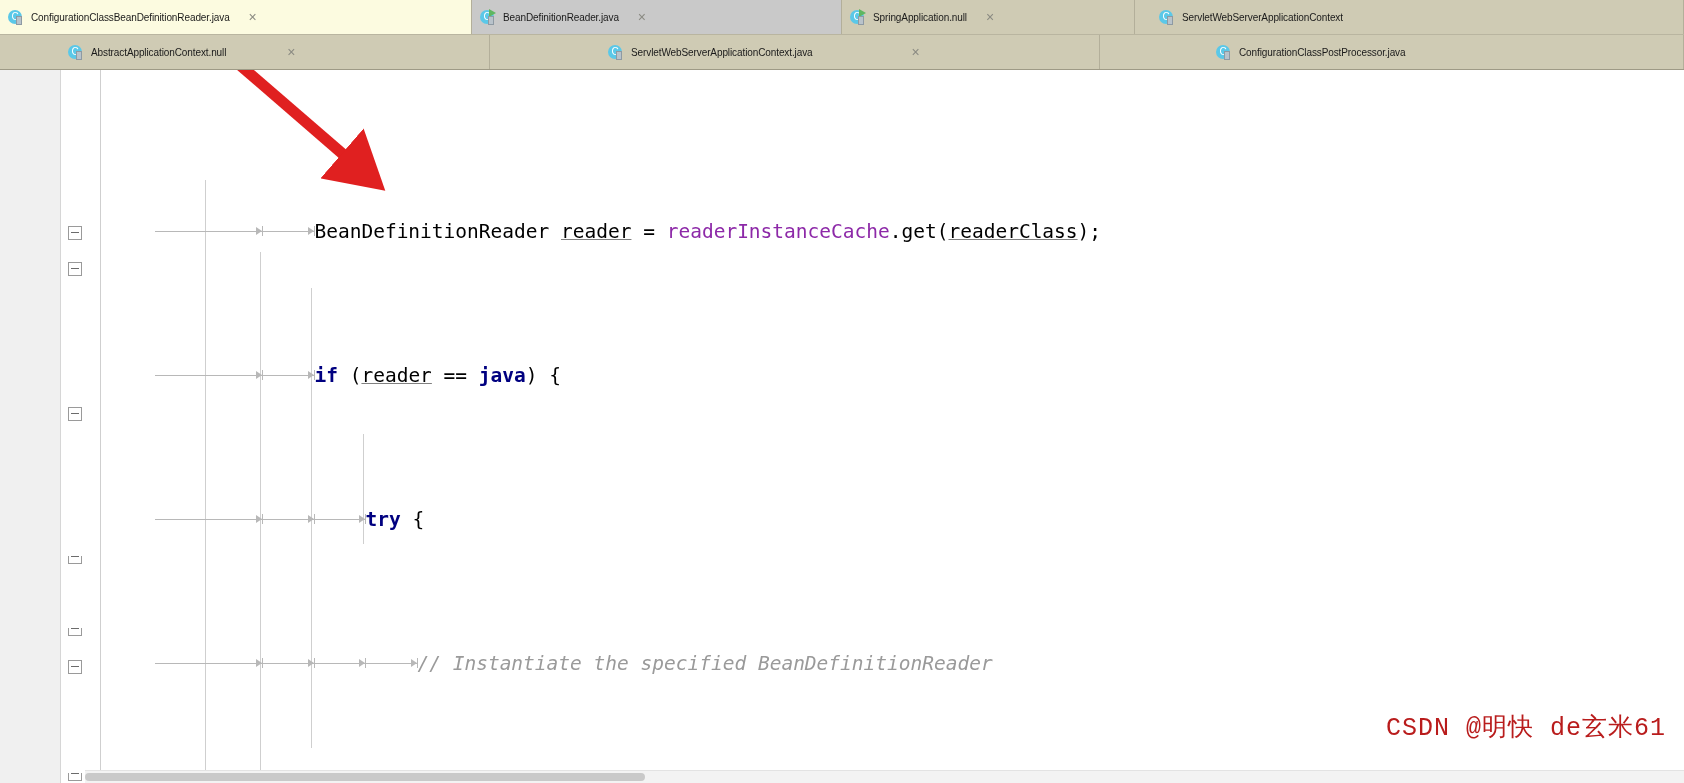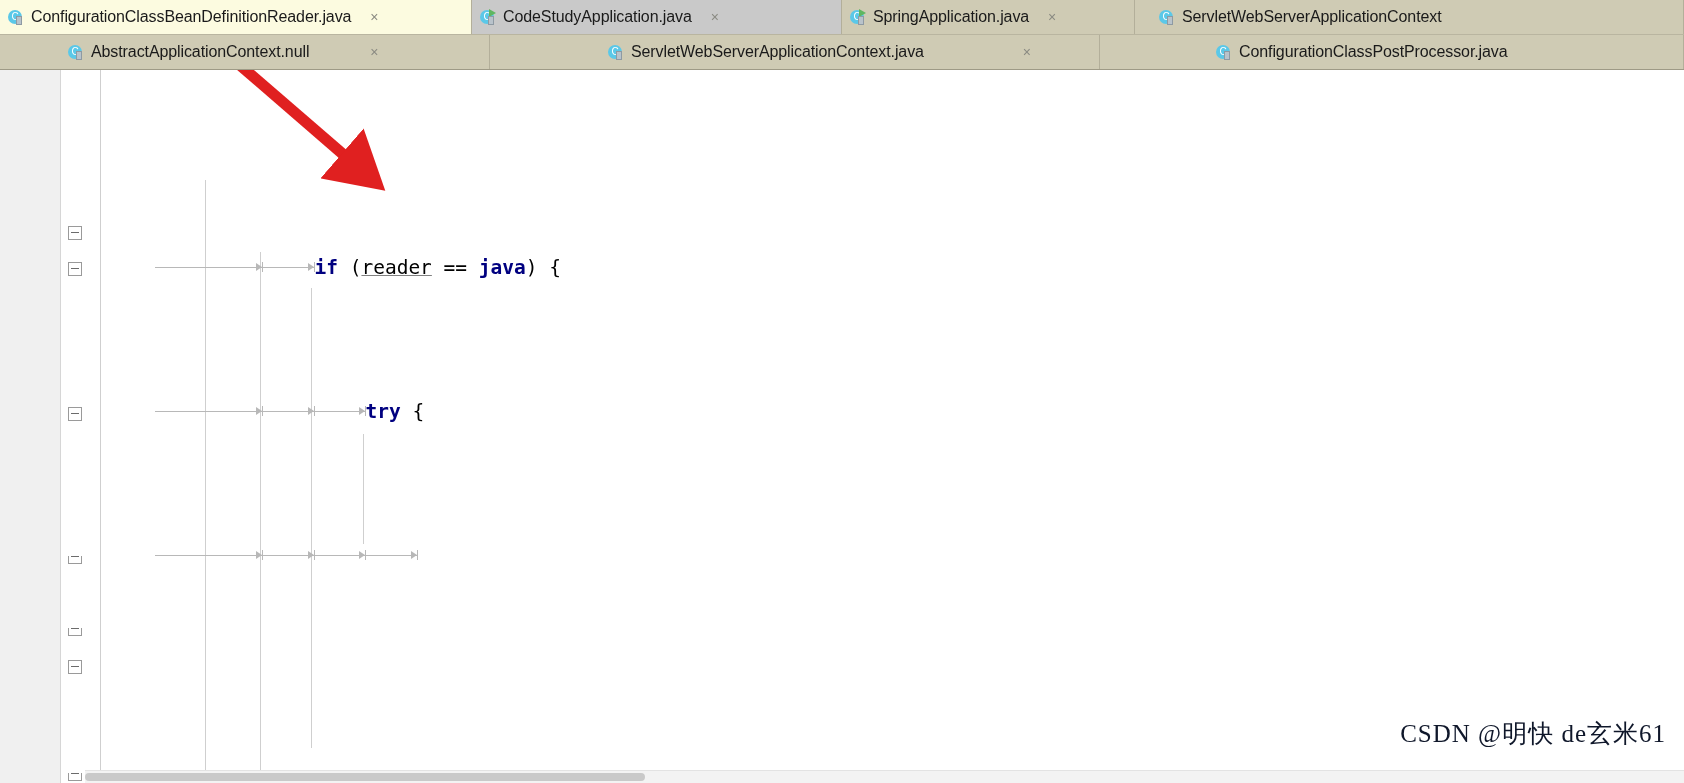--- a/index.html
+++ b/index.html
@@ -41,21 +41,21 @@
     position: relative;
     cursor: default;
   }
   .tab.active {
     background: #fcfbe0;
   }
   .tab.grey {
     background: #c9c9c9;
   }
   .tab .tabtitle {
-    font-size: 16px;
+    font-size: 10px;
     letter-spacing: -0.1px;
   }
   .tab .closebtn {
     font-size: 14px;
     color: #8a8a82;
     margin-left: 10px;
     width: 14px;
     text-align: center;
     cursor: pointer;
   }
@@ -218,24 +218,24 @@
     position: absolute;
     left: 0; top: 0;
     pointer-events: none;
     overflow: visible;
   }
 
   
   .watermark {
     position: absolute;
     right: 18px;
-    bottom: 33px;
-    font-family: Liberation Serif, serif;
+    bottom: 40px;
+    font-family: Liberation Mono, monospace;
     font-size: 25px;
-    color: #0f172a;
+    color: #b91c1c;
     letter-spacing: 1px;
     user-select: none;
   }
 
   
   .hscroll {
     position: absolute;
     left: 85px; right: 0; bottom: 0;
     height: 12px;
     background: #f3f3f3;
@@ -263,31 +263,31 @@
     <span class="tabtitle">ConfigurationClassBeanDefinitionReader.java</span>
     <span class="closebtn">×</span>
   </div>
 
   <div class="tab grey" style="width:370px">
     <span class="ficon">
       <span class="disc">C</span>
         <span class="runarrow"></span>
         <span class="page"></span>
     </span>
-    <span class="tabtitle">CodeStudyApplication.java</span>
+    <span class="tabtitle">BeanDefinitionReader.java</span>
     <span class="closebtn">×</span>
   </div>
 
   <div class="tab" style="width:293px">
     <span class="ficon">
       <span class="disc">C</span>
         <span class="runarrow"></span>
         <span class="page"></span>
     </span>
-    <span class="tabtitle">SpringApplication.java</span>
+    <span class="tabtitle">SpringApplication.null</span>
     <span class="closebtn">×</span>
   </div>
 
   <div class="tab nolabelclose" style="flex:1 1 auto;padding-left:24px">
     <span class="ficon">
       <span class="disc">C</span>
         <span class="page"></span>
     </span>
     <span class="tabtitle">ServletWebServerApplicationContext</span>
     <span class="closebtn">×</span>
@@ -359,31 +359,34 @@
   </div>
 
   <div class="iguide" style="left:100px;top:0;height:713px"></div>
   <div class="iguide" style="left:205px;top:110px;height:603px"></div>
   <div class="iguide" style="left:260px;top:182px;height:531px"></div>
   <div class="iguide" style="left:311px;top:218px;height:460px"></div>
   <div class="iguide" style="left:363px;top:364px;height:110px"></div>
 
   <div class="code">
 
+    <div class="line">
+      <span class="tabarrow" style="width:107px"><i></i></span><span class="tabarrow" style="width:52px"><i></i></span><span class="plain">BeanDefinitionReader <span class="und">reader</span> = <span class="fld">readerInstanceCache</span>.get(<span class="und">readerClass</span>);</span>
+    </div>
 
     <div class="line">
       <span class="tabarrow" style="width:107px"><i></i></span><span class="tabarrow" style="width:52px"><i></i></span><span class="kw">if</span><span class="plain"> (<span class="und">reader</span> == </span><span class="kw">java</span><span class="plain">) {</span>
     </div>
 
     <div class="line">
       <span class="tabarrow" style="width:107px"><i></i></span><span class="tabarrow" style="width:52px"><i></i></span><span class="tabarrow" style="width:51px"><i></i></span><span class="kw">try</span><span class="plain"> {</span>
     </div>
 
     <div class="line">
-      <span class="tabarrow" style="width:107px"><i></i></span><span class="tabarrow" style="width:52px"><i></i></span><span class="tabarrow" style="width:51px"><i></i></span><span class="tabarrow" style="width:52px"><i></i></span>
+      <span class="tabarrow" style="width:107px"><i></i></span><span class="tabarrow" style="width:52px"><i></i></span><span class="tabarrow" style="width:51px"><i></i></span><span class="tabarrow" style="width:52px"><i></i></span><span class="cmt">// Instantiate the specified BeanDefinitionReader</span>
     </div>
 
     <div class="line">
       
     </div>
 
     
 
     
 

